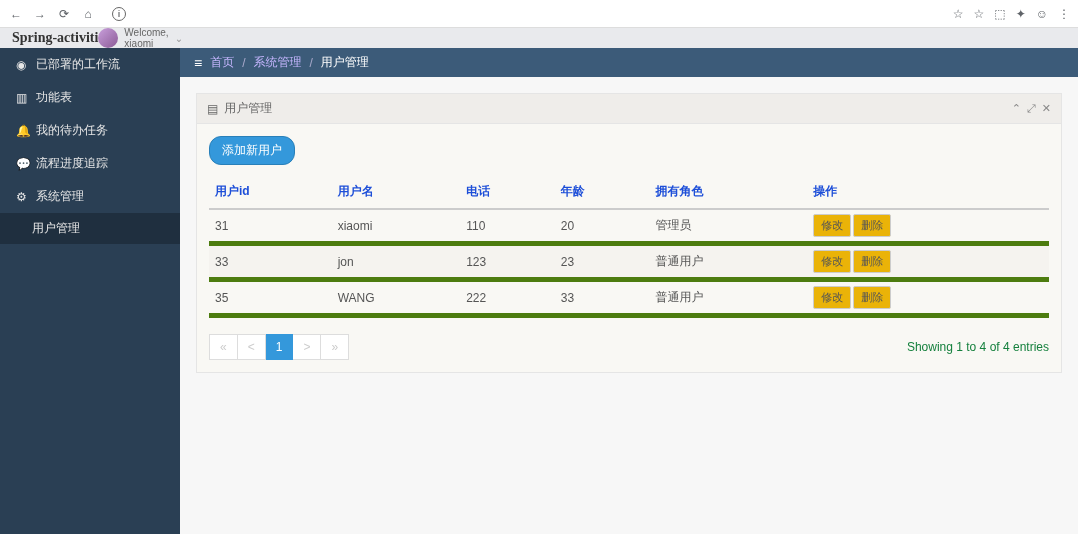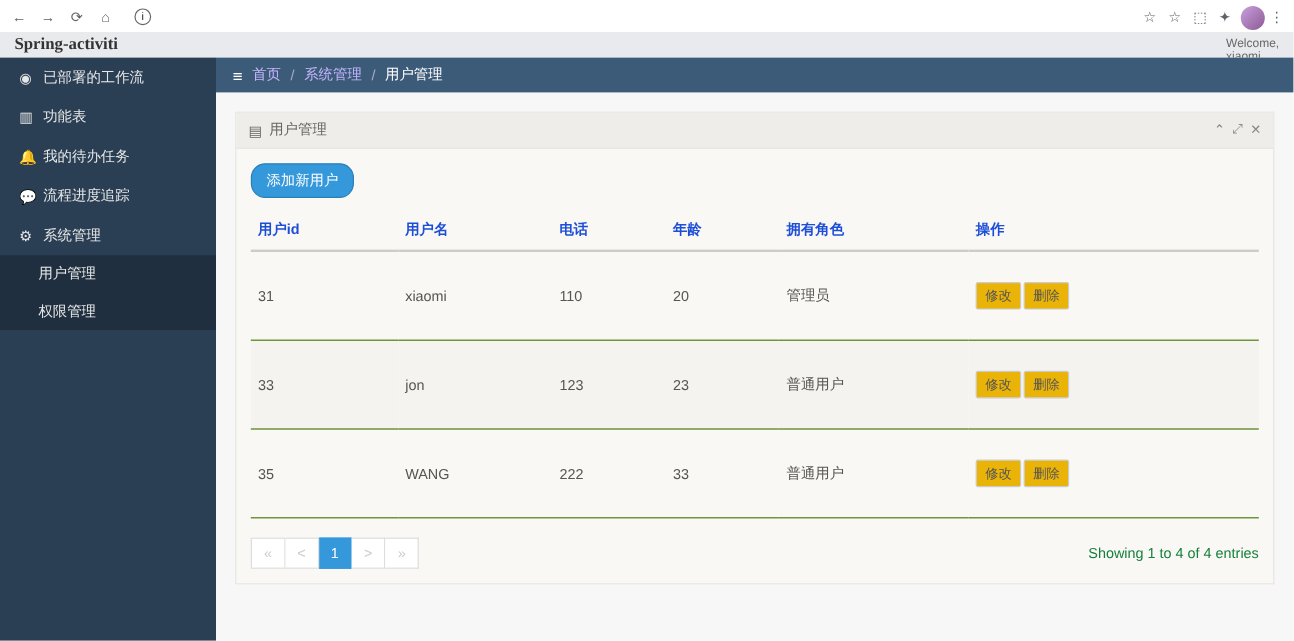--- a/index.html
+++ b/index.html
@@ -5,23 +5,23 @@
     * { margin: 0; padding: 0; box-sizing: border-box; font-family: Arial, "Microsoft YaHei", sans-serif; }
     body { background: #fff; font-size: 12px; color: #333; }
     
     .browser-bar { height: 28px; display: flex; align-items: center; padding: 0 8px; border-bottom: 1px solid #ddd; gap: 8px; }
     .browser-bar .nav-icon { width: 16px; height: 16px; display: flex; align-items: center; justify-content: center; color: #5f6368; cursor: pointer; }
     .url-box { flex: 1; display: flex; align-items: center; gap: 6px; padding: 2px 8px; font-size: 12px; color: #202124; }
     .url-box .info-icon { width: 14px; height: 14px; border: 1px solid #666; border-radius: 50%; display: flex; align-items: center; justify-content: center; font-size: 9px; }
     .browser-right { display: flex; gap: 10px; align-items: center; color: #5f6368; }
     .browser-right span { cursor: pointer; }
     
-    .app-header { height: 20px; background: #e9eaed; display: flex; align-items: center; padding: 0 12px; justify-content: space-between; }
+    .app-header { height: 20px; background: #e9eaed; display: flex; align-items: center; padding: 0 12px; }
     .app-brand { font-family: "Comic Sans MS", cursive; font-weight: bold; font-size: 14px; color: #333; }
-    .user-box { display: flex; align-items: center; gap: 6px; flex-direction: column; }
+    .user-box { display: flex; align-items: center; gap: 6px; }
     .avatar { width: 20px; height: 20px; border-radius: 50%; background: linear-gradient(135deg, #c9a0dc, #8b5a96); }
     .user-text { font-size: 10px; line-height: 1.1; color: #666; text-align: left; }
     .chevron { color: #999; font-size: 10px; cursor: pointer; }
     
     .main { display: flex; height: calc(100vh - 48px); }
     
     .sidebar { width: 180px; background: #2a3f54; color: #e7e7e7; flex-shrink: 0; }
     .side-item { padding: 8px 16px; font-size: 12px; cursor: pointer; display: flex; align-items: center; gap: 8px; }
     .sub-menu { background: #1f2f3f; }
     .sub-item { padding: 7px 16px 7px 32px; font-size: 12px; cursor: pointer; }
@@ -40,21 +40,21 @@
     .panel-head { background: #efedea; border-bottom: 1px solid #e5e5e5; padding: 6px 10px; display: flex; align-items: center; justify-content: space-between; font-size: 12px; color: #666; }
     .panel-head-left { display: flex; align-items: center; gap: 6px; }
     .panel-controls { display: flex; gap: 6px; }
     .panel-controls span { cursor: pointer; color: #888; font-size: 11px; }
     .panel-body { padding: 12px; }
     
     .add-btn { background: #3498db; color: #fff; border: 1px solid #2980b9; padding: 5px 12px; font-size: 12px; cursor: pointer; border-radius: 12px; }
     
     table { width: 100%; border-collapse: collapse; margin-top: 10px; }
     th { text-align: left; padding: 8px 6px; font-size: 12px; font-weight: bold; border-bottom: 2px solid #ccc; color: #1d4ed8; }
-    td { padding: 25px 6px; font-size: 12px; border-bottom: 1px solid #4d7c0f; color: #555; }
+    td { padding: 4px 6px; font-size: 12px; border-bottom: 5px solid #4d7c0f; color: #555; }
     tbody tr:nth-child(even) { background: #f5f3ef; }
     
     .action-btn { background: #eab308; border: 1px solid #ccc; padding: 3px 7px; font-size: 11px; cursor: pointer; color: #555; border-radius: 2px; margin-right: 2px; }
     
     .table-footer { display: flex; justify-content: space-between; align-items: center; margin-top: 16px; }
     .pagination { display: flex; gap: 0; }
     .page-btn { border: 1px solid #ddd; padding: 5px 10px; font-size: 12px; cursor: pointer; background: #fff; color: #666; }
     .page-btn.disabled { color: #ccc; cursor: not-allowed; }
     .page-btn.active { background: #3498db; color: #fff; border-color: #3498db; }
     .page-btn + .page-btn { border-left: none; }
@@ -110,21 +110,20 @@
       <div class="side-item">
         <span class="side-icon">💬</span>
         <span>流程进度追踪</span>
       </div>
       <div class="side-item">
         <span class="side-icon">⚙</span>
         <span>系统管理</span>
       </div>
       <div class="sub-menu">
         <div class="sub-item active">用户管理</div>
-        <div class="sub-item">权限管理</div>
       </div>
     </div>
 
   <div class="content">
     <div class="breadcrumb-bar">
       <span class="hamburger">≡</span>
       <a>首页</a>
       <span class="sep">/</span>
       <a>系统管理</a>
       <span class="sep">/</span>

